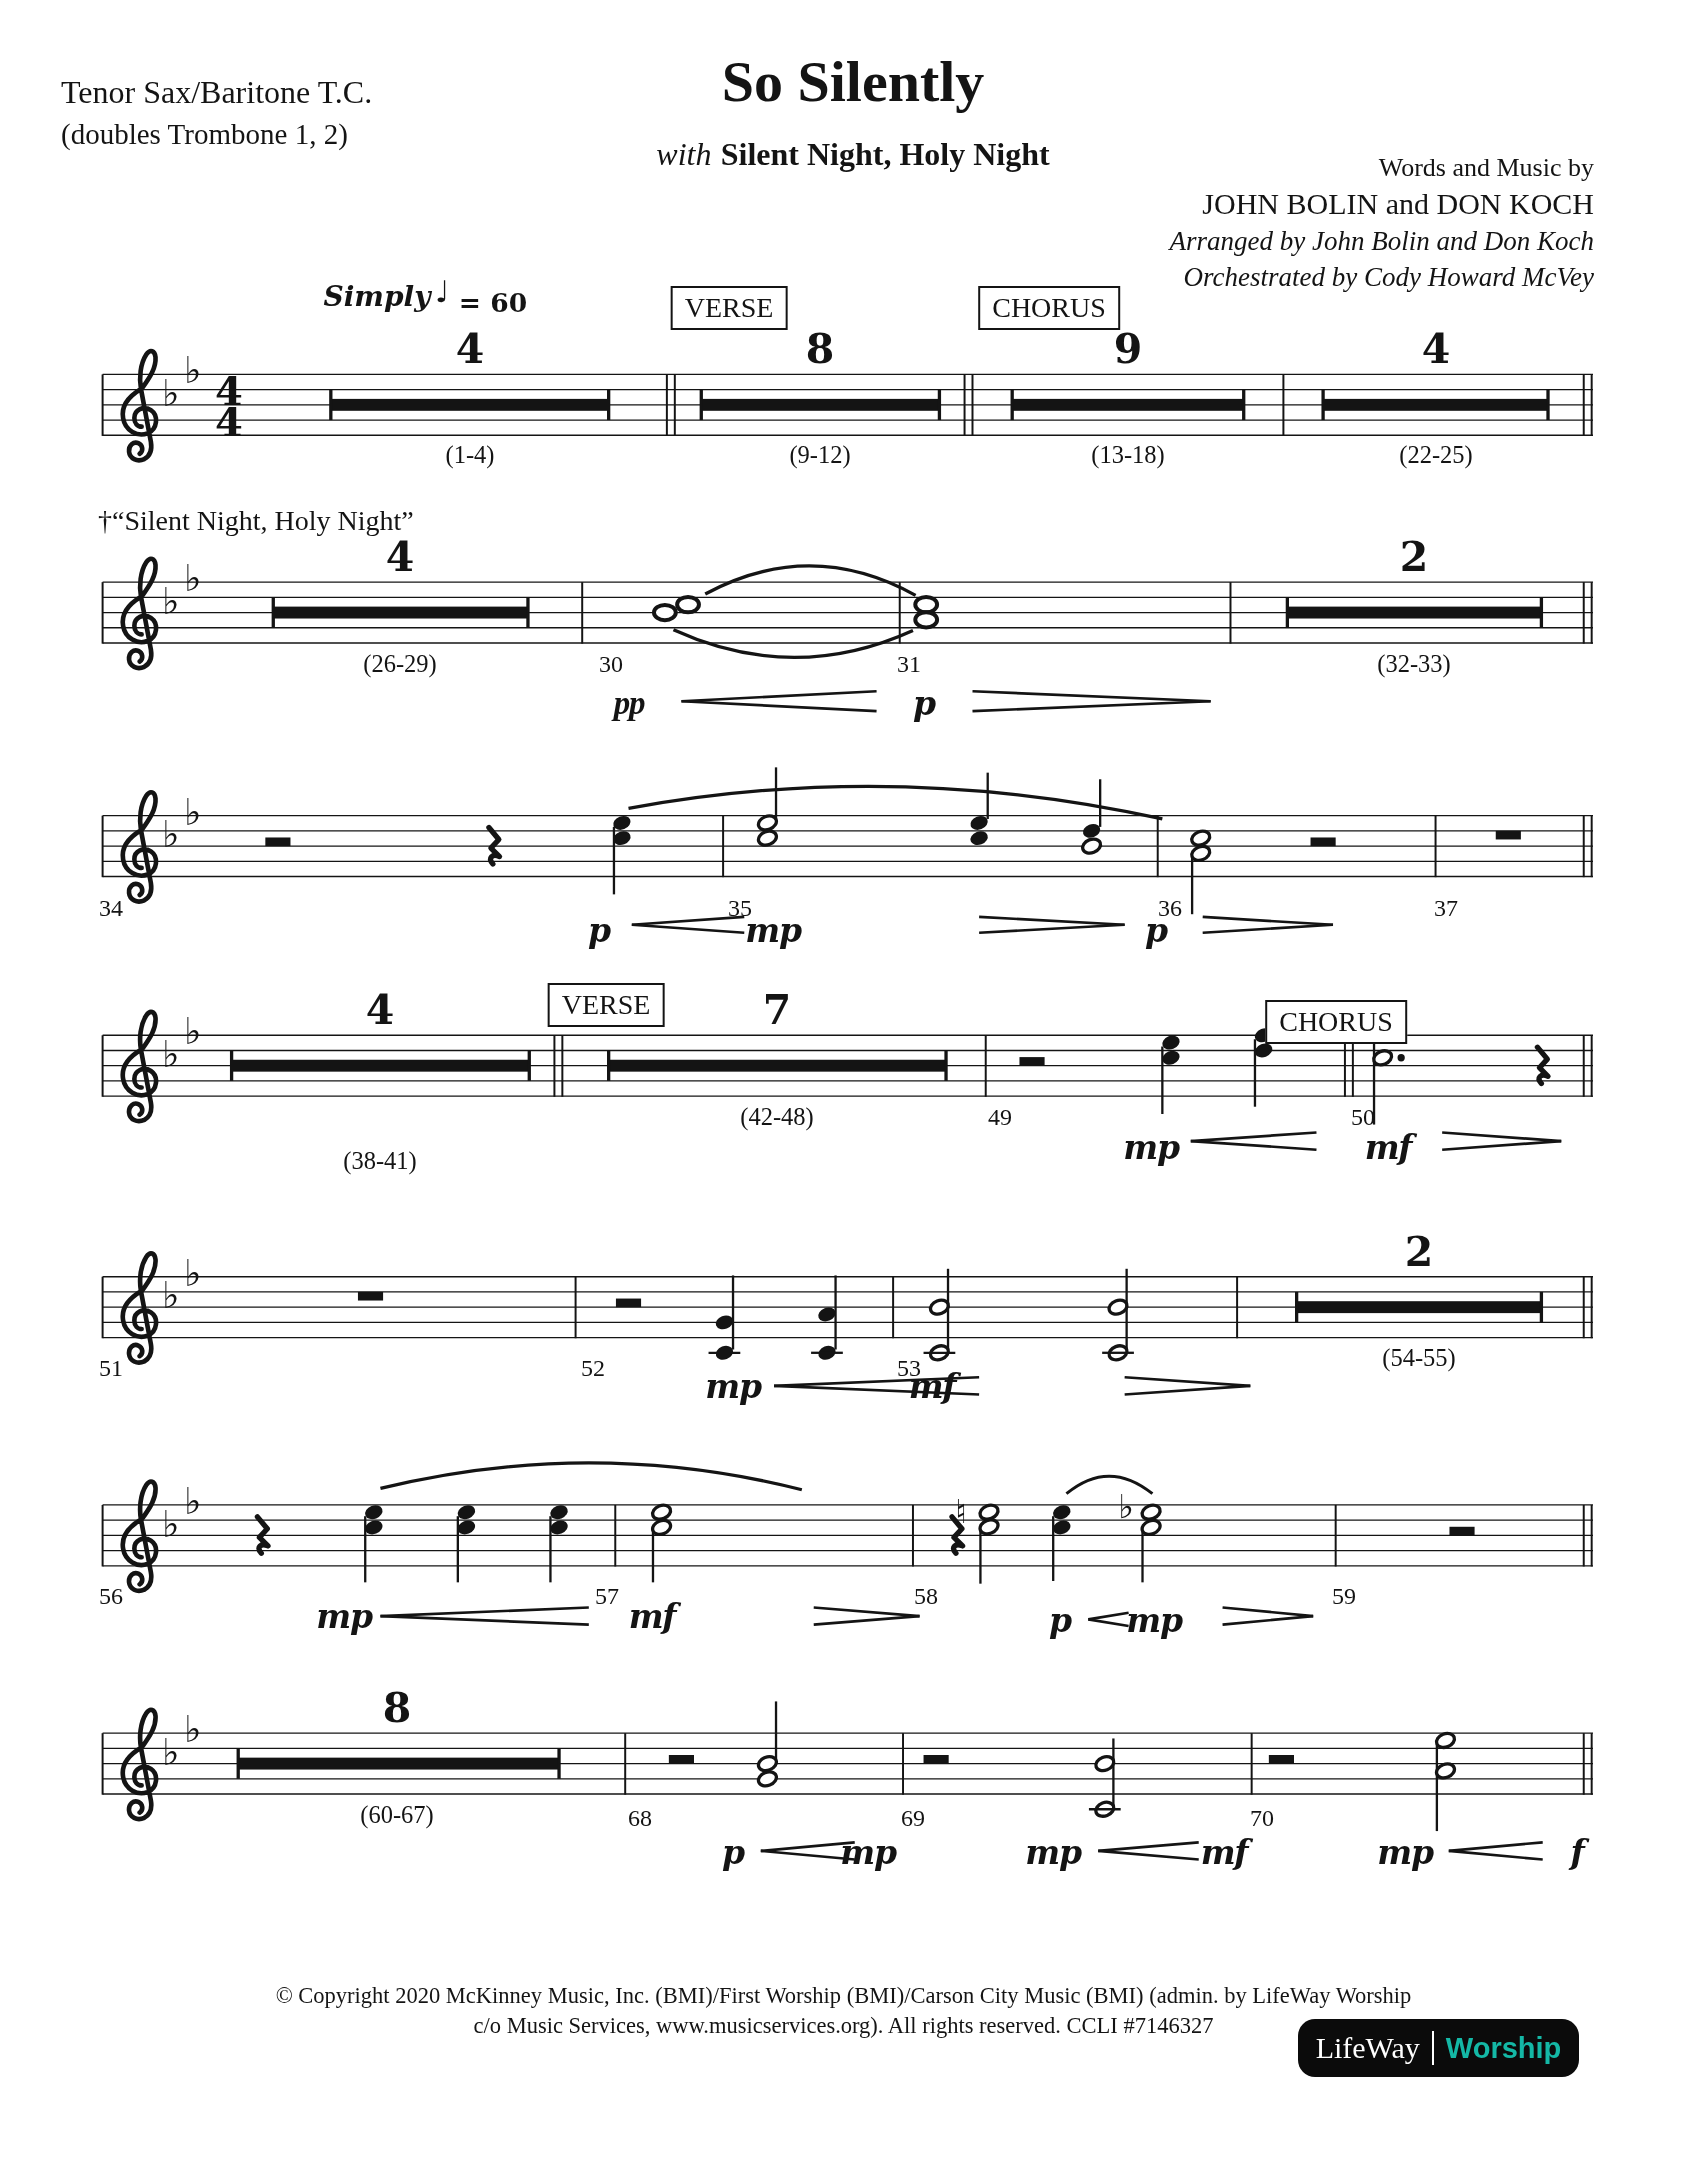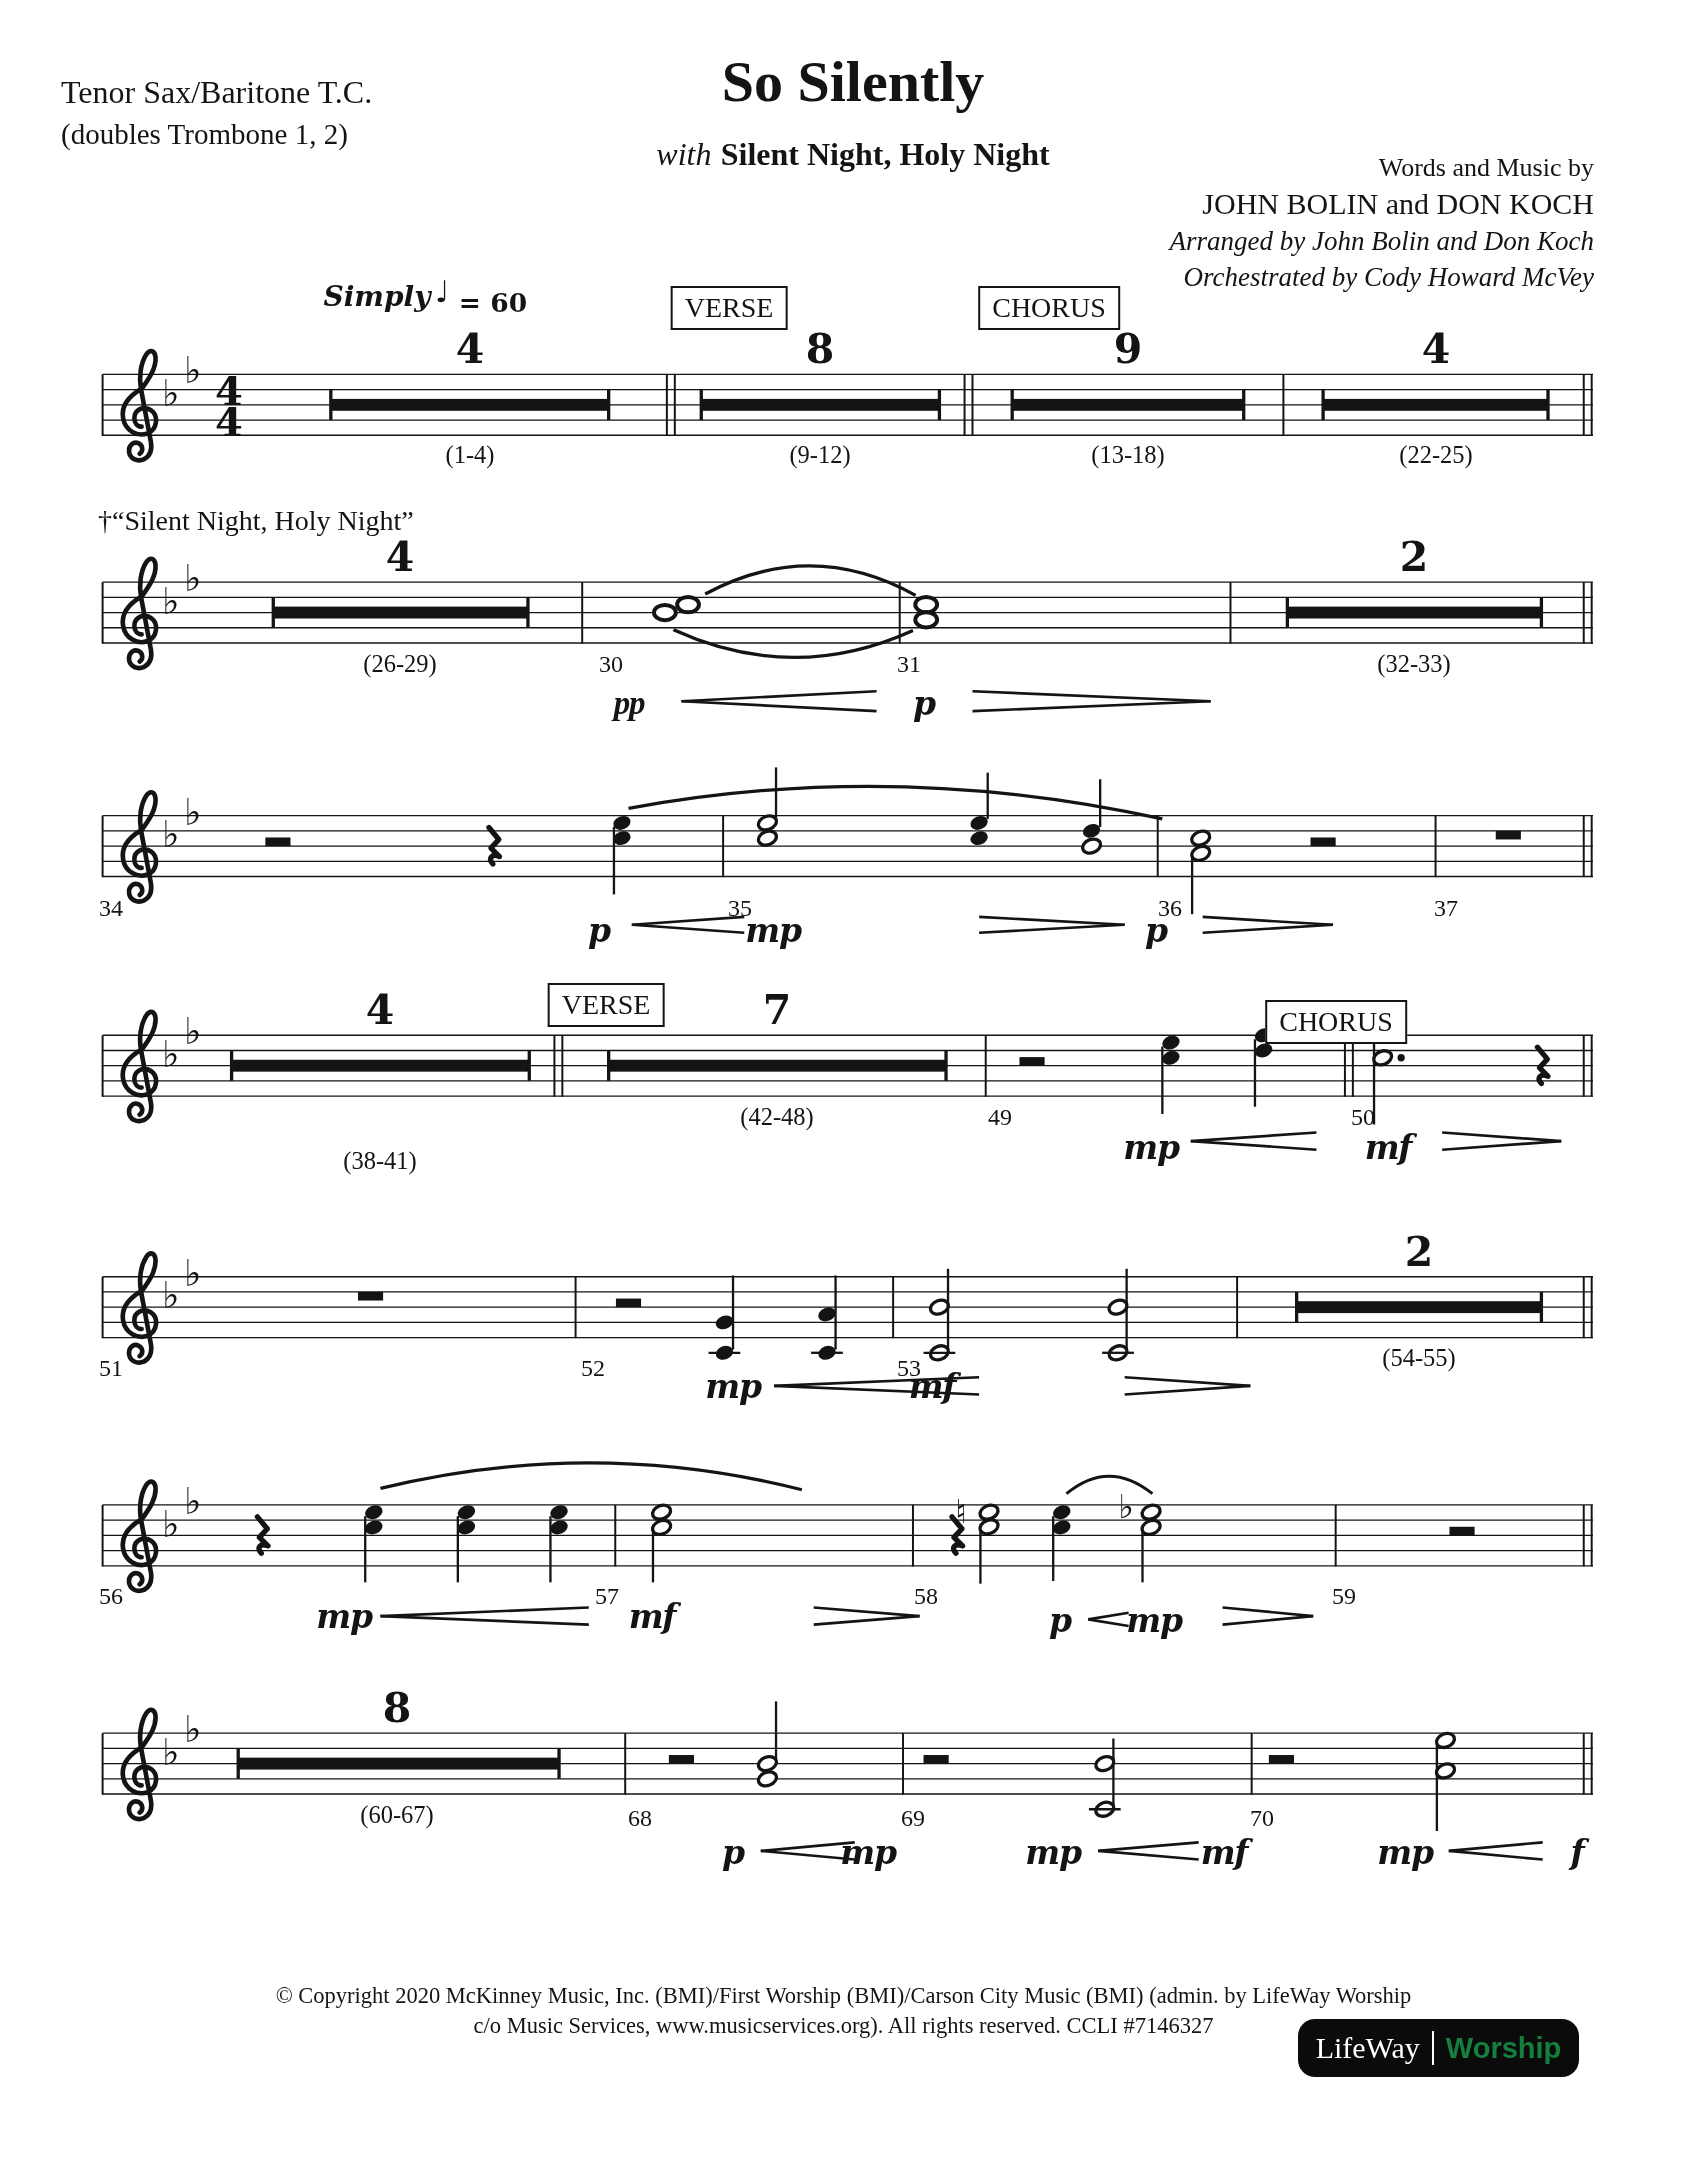--- a/index.html
+++ b/index.html
@@ -31,21 +31,21 @@
   .credits{position:absolute;right:93px;top:151px;text-align:right;}
   .credits .c1{font-size:26px;line-height:34px;}
   .credits .c2{font-size:30px;line-height:38px;}
   .credits .c3,.credits .c4{font-style:italic;font-size:27px;line-height:36px;}
   .footer-copy{position:absolute;left:0;top:1981px;width:100%;text-align:center;
                font-size:22.5px;line-height:30px;}
   .logo{position:absolute;left:1298px;top:2019px;width:281px;height:58px;background:#0b0b0b;
         border-radius:17px;display:flex;align-items:center;justify-content:center;}
   .logo .brand{color:#fff;font-family:"Liberation Serif",serif;font-size:30px;}
   .logo .div{width:2px;height:34px;background:#fff;margin:0 12px;}
-  .logo .division{color:#15803d;font-family:"Liberation Sans",sans-serif;font-weight:700;font-size:29px;}
+  .logo .division{color:#14b8a6;font-family:"Liberation Sans",sans-serif;font-weight:700;font-size:29px;}
 </style>
 </head>
 <body>
 
 <div id="page">
 
   <svg id="music-svg" width="1687" height="2183" viewBox="0 0 2550 3300">
     <defs>
       <g id="staff">
         <line x1="0" y1="0" x2="2253" y2="0" stroke="#141414" stroke-width="2"></line>

